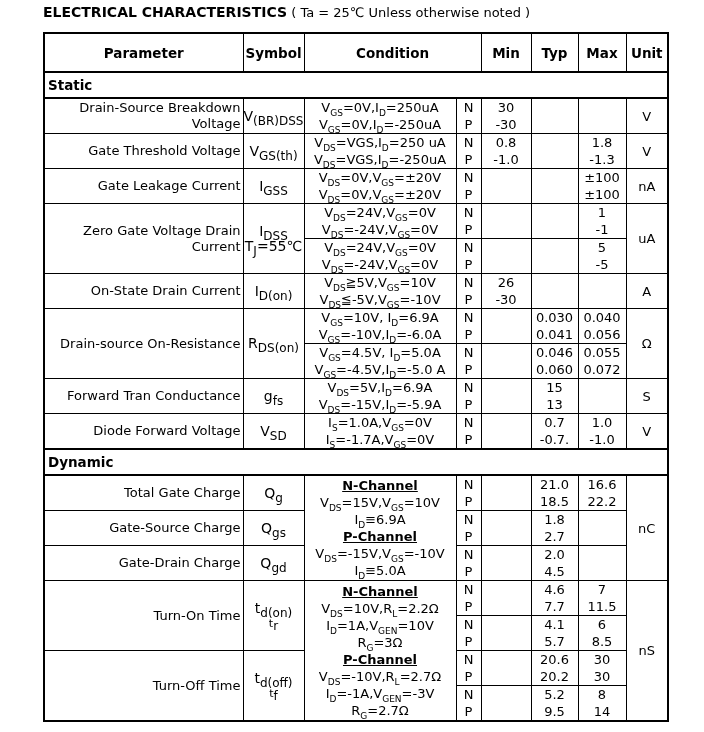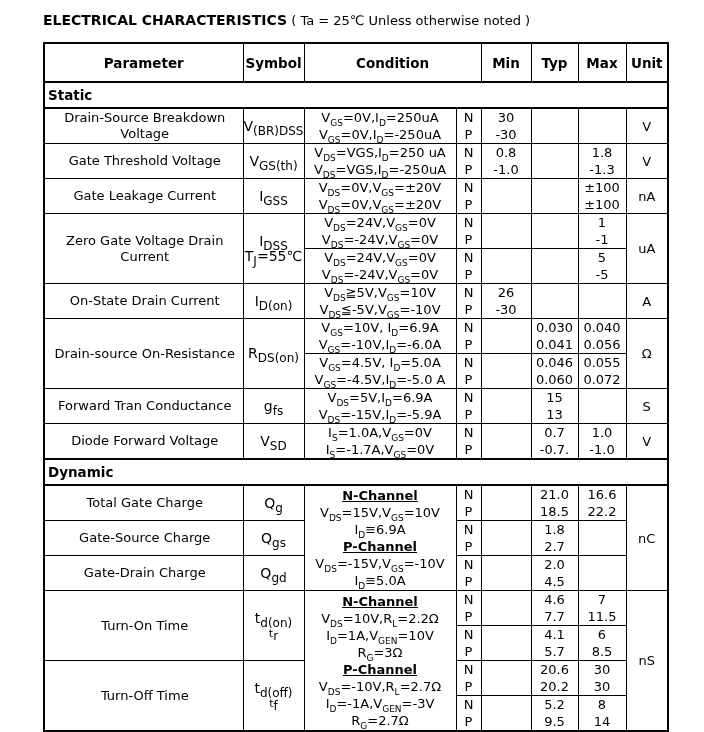--- a/index.html
+++ b/index.html
@@ -1,25 +1,25 @@
 <!DOCTYPE html>
 <html><head>
 <meta charset="utf-8">
 <style>
   html,body{margin:0;padding:0;}
   body{
     width:704px;height:732px;background:#ffffff;color:#000;
     font-family:"DejaVu Sans","Liberation Sans",sans-serif;
     position:relative;overflow:hidden;
   }
-  .title{position:absolute;left:43px;top:12px;white-space:nowrap;font-size:13px;}
+  .title{position:absolute;left:43px;top:4px;white-space:nowrap;font-size:13px;}
   .title .t-bold{font-weight:bold;font-size:14px;}
   .title .t-note{font-size:13px;}
   table.chars{
-    position:absolute;left:43px;top:42px;width:625px;
+    position:absolute;left:43px;top:32px;width:625px;
     border-collapse:collapse;table-layout:fixed;
     border:2px solid #000;
   }
   th{
     border-left:1px solid #000;border-right:1px solid #000;
     border-bottom:2px solid #000;
     font-size:13.5px;font-weight:bold;height:37px;padding:0;text-align:center;
     vertical-align:middle;
   }
   td{
@@ -27,21 +27,21 @@
     border-top:0;border-bottom:0;
     padding:0;font-size:13px;text-align:center;vertical-align:middle;overflow:hidden;
   }
   td.bt{border-top:1px solid #000;}
   td.section-label{
     border-top:2px solid #000;border-bottom:2px solid #000;
     text-align:left;font-weight:bold;font-size:13.5px;
     height:22px;padding:1px 0 1px 3px;margin-left:38px;
   }
   tr.line{height:17px;}
-  td.param{text-align:center;padding:0 2px 0 4px;line-height:16px;}
+  td.param{text-align:right;padding:0 2px 0 4px;line-height:16px;}
   td.cond .cline{height:17px;line-height:17px;white-space:nowrap;}
   td.symbol .sline{line-height:15px;white-space:nowrap;font-size:14px;}
   td.symbol .sline.small{font-size:11px;}
   td.np,td.min,td.typ,td.max{line-height:17px;white-space:nowrap;}
   td.unit{white-space:nowrap;}
   sub{font-size:9px;line-height:0;}
   td.symbol sub{font-size:12px;}
   .boldline{font-weight:bold;text-decoration:underline;}
 </style>
 </head>

